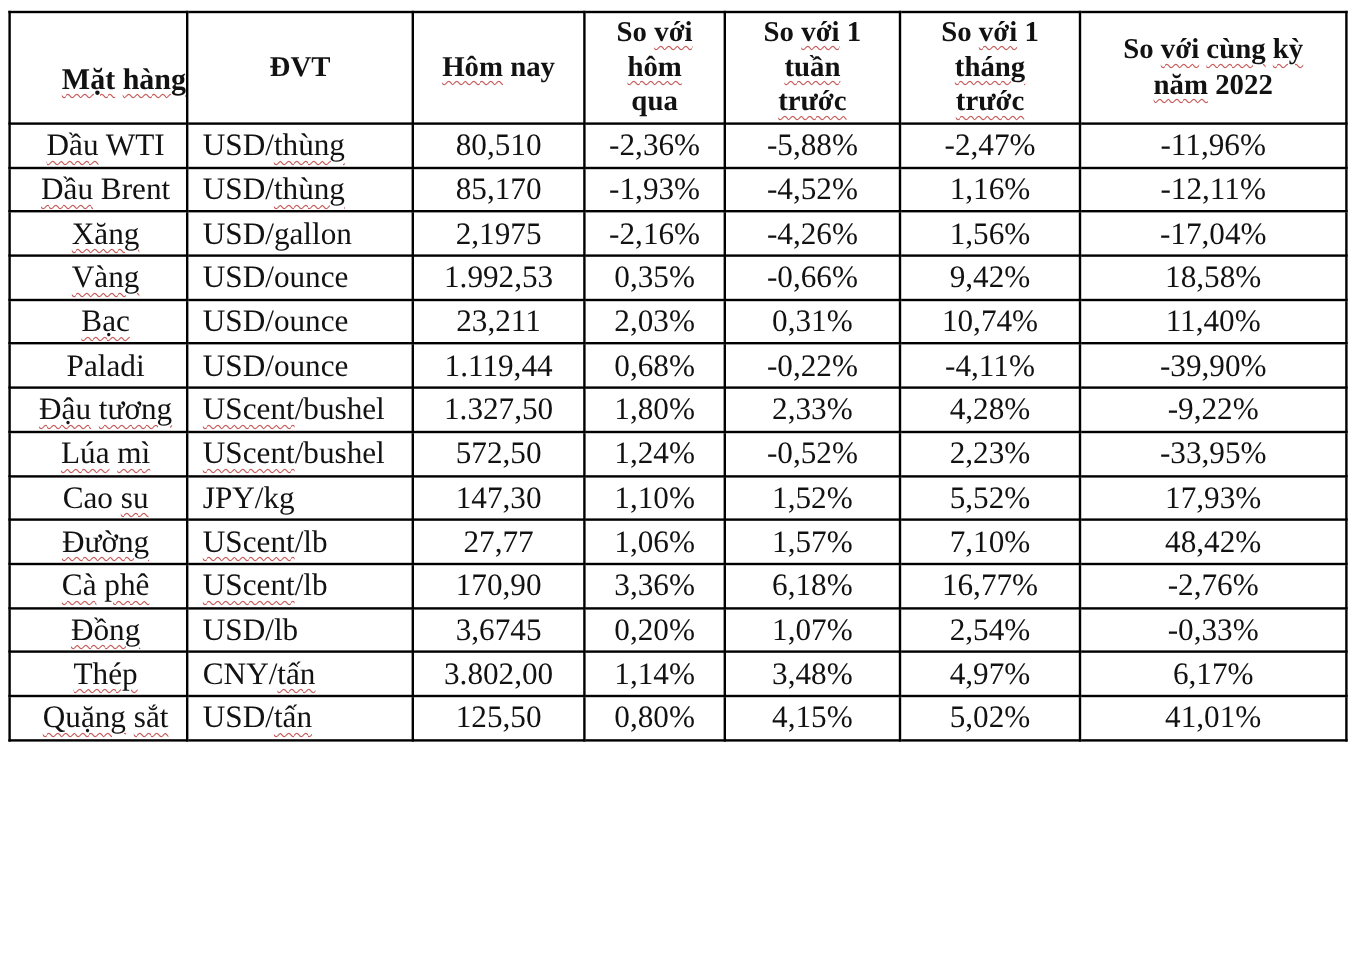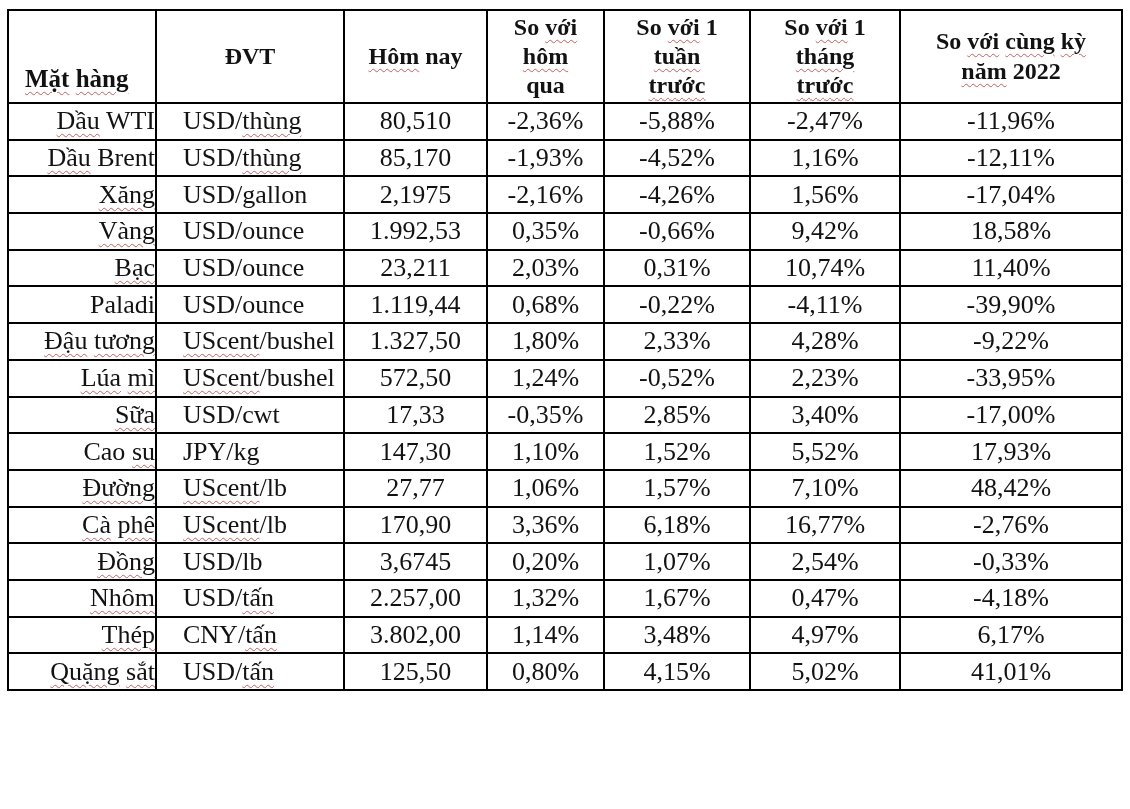--- a/index.html
+++ b/index.html
@@ -31,31 +31,31 @@
   .price th{
     font-weight:bold;
     font-size:24px;
     line-height:1.22;
     text-align:center;
     vertical-align:middle;
     white-space:pre-line;
     padding:0;
   }
   .price th.h-name{
-    text-align:left;
+    text-align:right;
     vertical-align:bottom;
-    padding:0 0 8px 16px;
+    padding:0 0 20px 16px;
     font-size:25px;
   }
   .price td{
     font-size:26px;
     padding:0;
   }
-  .price td.c-name{text-align:right;padding-left:12px;}
-  .price td.c-unit{text-align:left;padding-left:26px;}
+  .price td.c-name{text-align:center;padding-left:12px;}
+  .price td.c-unit{text-align:left;padding-left:12px;}
   .price td.c-num,.price td.c-pct{text-align:center;}
   .sq{
     text-decoration-line:underline;
     text-decoration-style:wavy;
     text-decoration-color:var(--sq-color);
     text-decoration-thickness:1px;
     text-underline-offset:4px;
   }
 </style>
 </head>
@@ -156,29 +156,20 @@
       <tr>
         <td class="c-name spell"><span class="sq">Lúa</span> <span class="sq">mì</span></td>
         <td class="c-unit spell"><span class="sq">UScent</span>/bushel</td>
         <td class="c-num">572,50</td>
         <td class="c-pct">1,24%</td>
         <td class="c-pct">-0,52%</td>
         <td class="c-pct">2,23%</td>
         <td class="c-pct">-33,95%</td>
       </tr>
       <tr>
-        <td class="c-name spell"><span class="sq">Sữa</span></td>
-        <td class="c-unit spell">USD/cwt</td>
-        <td class="c-num">17,33</td>
-        <td class="c-pct">-0,35%</td>
-        <td class="c-pct">2,85%</td>
-        <td class="c-pct">3,40%</td>
-        <td class="c-pct">-17,00%</td>
-      </tr>
-      <tr>
         <td class="c-name spell">Cao <span class="sq">su</span></td>
         <td class="c-unit spell">JPY/kg</td>
         <td class="c-num">147,30</td>
         <td class="c-pct">1,10%</td>
         <td class="c-pct">1,52%</td>
         <td class="c-pct">5,52%</td>
         <td class="c-pct">17,93%</td>
       </tr>
       <tr>
         <td class="c-name spell"><span class="sq">Đường</span></td>
@@ -201,29 +192,20 @@
       <tr>
         <td class="c-name spell"><span class="sq">Đồng</span></td>
         <td class="c-unit spell">USD/lb</td>
         <td class="c-num">3,6745</td>
         <td class="c-pct">0,20%</td>
         <td class="c-pct">1,07%</td>
         <td class="c-pct">2,54%</td>
         <td class="c-pct">-0,33%</td>
       </tr>
       <tr>
-        <td class="c-name spell"><span class="sq">Nhôm</span></td>
-        <td class="c-unit spell">USD/<span class="sq">tấn</span></td>
-        <td class="c-num">2.257,00</td>
-        <td class="c-pct">1,32%</td>
-        <td class="c-pct">1,67%</td>
-        <td class="c-pct">0,47%</td>
-        <td class="c-pct">-4,18%</td>
-      </tr>
-      <tr>
         <td class="c-name spell"><span class="sq">Thép</span></td>
         <td class="c-unit spell">CNY/<span class="sq">tấn</span></td>
         <td class="c-num">3.802,00</td>
         <td class="c-pct">1,14%</td>
         <td class="c-pct">3,48%</td>
         <td class="c-pct">4,97%</td>
         <td class="c-pct">6,17%</td>
       </tr>
       <tr>
         <td class="c-name spell"><span class="sq">Quặng</span> <span class="sq">sắt</span></td>

